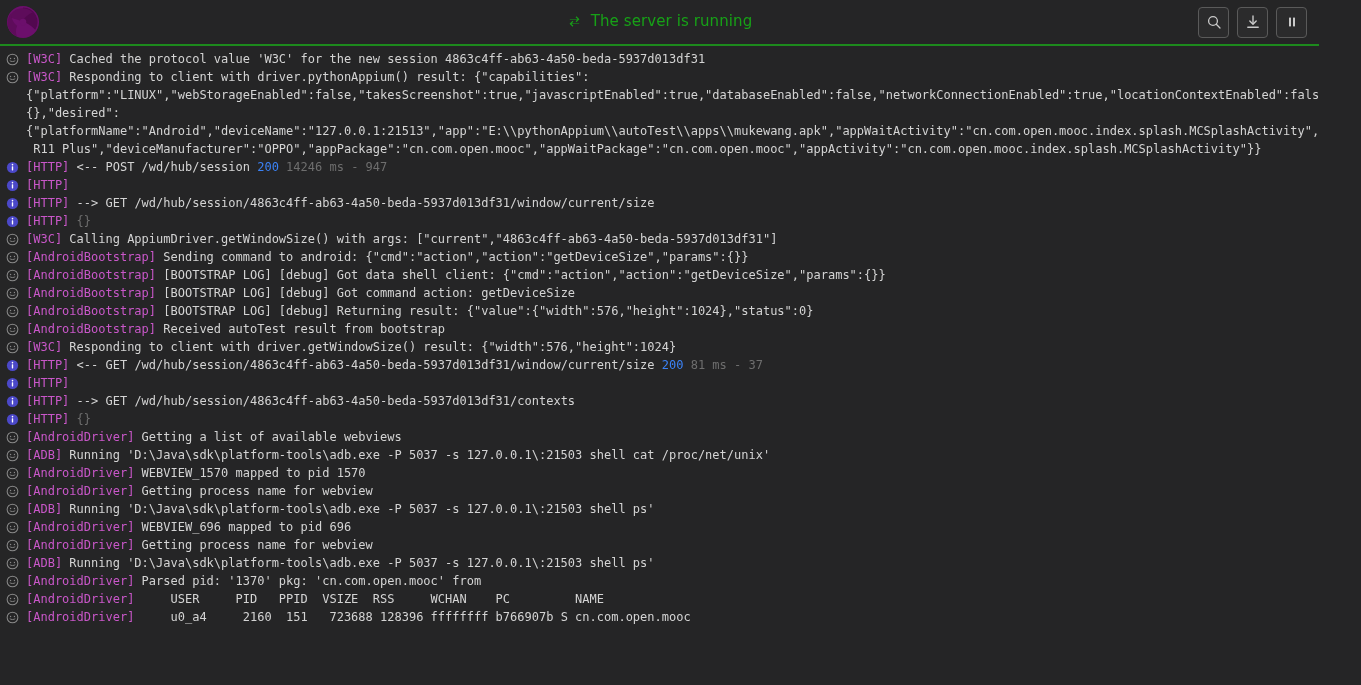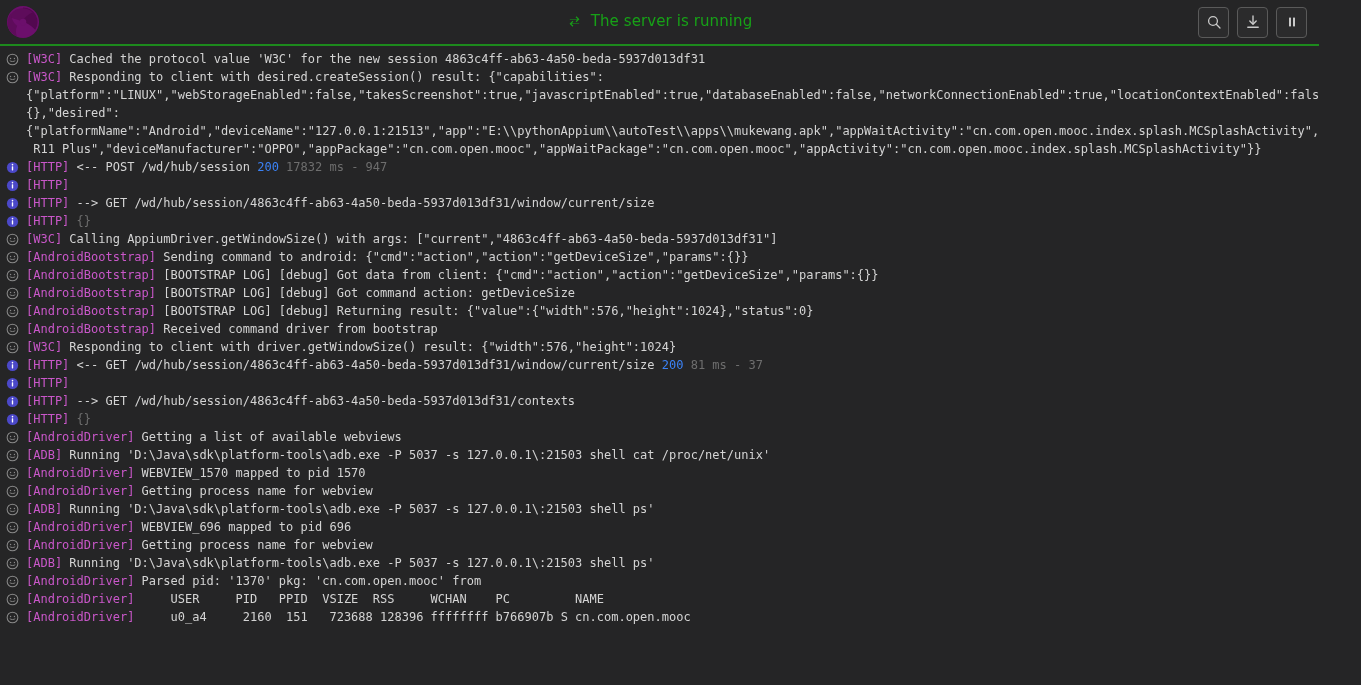--- a/index.html
+++ b/index.html
@@ -177,30 +177,30 @@
             <circle cx="8" cy="8" r="6.6" fill="none" stroke="#8a8a8a" stroke-width="1.25"></circle>
             <circle cx="5.6" cy="6.8" r=".85" fill="#8a8a8a"></circle>
             <circle cx="10.4" cy="6.8" r=".85" fill="#8a8a8a"></circle>
             <path d="M4.9 9.7c.9 1.2 5.3 1.2 6.2 0" fill="none" stroke="#8a8a8a" stroke-width="1.1" stroke-linecap="round"></path>
           </svg></span><span class="body"><span class="tag">[W3C]</span><span class="txt"> Cached the protocol value 'W3C' for the new session 4863c4ff-ab63-4a50-beda-5937d013df31</span></span></div>
       <div class="logline"><span class="gut"><svg width="13" height="13" viewBox="0 0 16 16">
             <circle cx="8" cy="8" r="6.6" fill="none" stroke="#8a8a8a" stroke-width="1.25"></circle>
             <circle cx="5.6" cy="6.8" r=".85" fill="#8a8a8a"></circle>
             <circle cx="10.4" cy="6.8" r=".85" fill="#8a8a8a"></circle>
             <path d="M4.9 9.7c.9 1.2 5.3 1.2 6.2 0" fill="none" stroke="#8a8a8a" stroke-width="1.1" stroke-linecap="round"></path>
-          </svg></span><span class="body"><span class="tag">[W3C]</span><span class="txt"> Responding to client with desired.createSession() result: {"capabilities":</span></span></div>
+          </svg></span><span class="body"><span class="tag">[W3C]</span><span class="txt"> Responding to client with driver.pythonAppium() result: {"capabilities":</span></span></div>
       <div class="logline"><span class="gut"></span><span class="body"><span class="txt">{"platform":"LINUX","webStorageEnabled":false,"takesScreenshot":true,"javascriptEnabled":true,"databaseEnabled":false,"networkConnectionEnabled":true,"locationContextEnabled":false,"warn</span></span></div>
       <div class="logline"><span class="gut"></span><span class="body"><span class="txt">{},"desired":</span></span></div>
       <div class="logline"><span class="gut"></span><span class="body"><span class="txt">{"platformName":"Android","deviceName":"127.0.0.1:21513","app":"E:\\pythonAppium\\autoTest\\apps\\mukewang.apk","appWaitActivity":"cn.com.open.mooc.index.splash.MCSplashActivity","noRese</span></span></div>
       <div class="logline"><span class="gut"></span><span class="body"><span class="txt"> R11 Plus","deviceManufacturer":"OPPO","appPackage":"cn.com.open.mooc","appWaitPackage":"cn.com.open.mooc","appActivity":"cn.com.open.mooc.index.splash.MCSplashActivity"}}</span></span></div>
       <div class="logline"><span class="gut"><svg width="13" height="13" viewBox="0 0 16 16">
             <circle cx="8" cy="8" r="6.9" fill="#4b48c8"></circle>
             <rect x="7.15" y="6.6" width="1.7" height="5" rx=".5" fill="#ffffff"></rect>
             <circle cx="8" cy="4.5" r="1" fill="#ffffff"></circle>
-          </svg></span><span class="body"><span class="tag">[HTTP]</span><span class="txt"> &lt;-- POST /wd/hub/session </span><span class="ok">200</span><span class="dim"> 17832 ms - 947</span></span></div>
+          </svg></span><span class="body"><span class="tag">[HTTP]</span><span class="txt"> &lt;-- POST /wd/hub/session </span><span class="ok">200</span><span class="dim"> 14246 ms - 947</span></span></div>
       <div class="logline"><span class="gut"><svg width="13" height="13" viewBox="0 0 16 16">
             <circle cx="8" cy="8" r="6.9" fill="#4b48c8"></circle>
             <rect x="7.15" y="6.6" width="1.7" height="5" rx=".5" fill="#ffffff"></rect>
             <circle cx="8" cy="4.5" r="1" fill="#ffffff"></circle>
           </svg></span><span class="body"><span class="tag">[HTTP]</span></span></div>
       <div class="logline"><span class="gut"><svg width="13" height="13" viewBox="0 0 16 16">
             <circle cx="8" cy="8" r="6.9" fill="#4b48c8"></circle>
             <rect x="7.15" y="6.6" width="1.7" height="5" rx=".5" fill="#ffffff"></rect>
             <circle cx="8" cy="4.5" r="1" fill="#ffffff"></circle>
           </svg></span><span class="body"><span class="tag">[HTTP]</span><span class="txt"> --&gt; GET /wd/hub/session/4863c4ff-ab63-4a50-beda-5937d013df31/window/current/size</span></span></div>
@@ -219,39 +219,39 @@
             <circle cx="8" cy="8" r="6.6" fill="none" stroke="#8a8a8a" stroke-width="1.25"></circle>
             <circle cx="5.6" cy="6.8" r=".85" fill="#8a8a8a"></circle>
             <circle cx="10.4" cy="6.8" r=".85" fill="#8a8a8a"></circle>
             <path d="M4.9 9.7c.9 1.2 5.3 1.2 6.2 0" fill="none" stroke="#8a8a8a" stroke-width="1.1" stroke-linecap="round"></path>
           </svg></span><span class="body"><span class="tag">[AndroidBootstrap]</span><span class="txt"> Sending command to android: {"cmd":"action","action":"getDeviceSize","params":{}}</span></span></div>
       <div class="logline"><span class="gut"><svg width="13" height="13" viewBox="0 0 16 16">
             <circle cx="8" cy="8" r="6.6" fill="none" stroke="#8a8a8a" stroke-width="1.25"></circle>
             <circle cx="5.6" cy="6.8" r=".85" fill="#8a8a8a"></circle>
             <circle cx="10.4" cy="6.8" r=".85" fill="#8a8a8a"></circle>
             <path d="M4.9 9.7c.9 1.2 5.3 1.2 6.2 0" fill="none" stroke="#8a8a8a" stroke-width="1.1" stroke-linecap="round"></path>
-          </svg></span><span class="body"><span class="tag">[AndroidBootstrap]</span><span class="txt"> [BOOTSTRAP LOG] [debug] Got data from client: {"cmd":"action","action":"getDeviceSize","params":{}}</span></span></div>
+          </svg></span><span class="body"><span class="tag">[AndroidBootstrap]</span><span class="txt"> [BOOTSTRAP LOG] [debug] Got data shell client: {"cmd":"action","action":"getDeviceSize","params":{}}</span></span></div>
       <div class="logline"><span class="gut"><svg width="13" height="13" viewBox="0 0 16 16">
             <circle cx="8" cy="8" r="6.6" fill="none" stroke="#8a8a8a" stroke-width="1.25"></circle>
             <circle cx="5.6" cy="6.8" r=".85" fill="#8a8a8a"></circle>
             <circle cx="10.4" cy="6.8" r=".85" fill="#8a8a8a"></circle>
             <path d="M4.9 9.7c.9 1.2 5.3 1.2 6.2 0" fill="none" stroke="#8a8a8a" stroke-width="1.1" stroke-linecap="round"></path>
           </svg></span><span class="body"><span class="tag">[AndroidBootstrap]</span><span class="txt"> [BOOTSTRAP LOG] [debug] Got command action: getDeviceSize</span></span></div>
       <div class="logline"><span class="gut"><svg width="13" height="13" viewBox="0 0 16 16">
             <circle cx="8" cy="8" r="6.6" fill="none" stroke="#8a8a8a" stroke-width="1.25"></circle>
             <circle cx="5.6" cy="6.8" r=".85" fill="#8a8a8a"></circle>
             <circle cx="10.4" cy="6.8" r=".85" fill="#8a8a8a"></circle>
             <path d="M4.9 9.7c.9 1.2 5.3 1.2 6.2 0" fill="none" stroke="#8a8a8a" stroke-width="1.1" stroke-linecap="round"></path>
           </svg></span><span class="body"><span class="tag">[AndroidBootstrap]</span><span class="txt"> [BOOTSTRAP LOG] [debug] Returning result: {"value":{"width":576,"height":1024},"status":0}</span></span></div>
       <div class="logline"><span class="gut"><svg width="13" height="13" viewBox="0 0 16 16">
             <circle cx="8" cy="8" r="6.6" fill="none" stroke="#8a8a8a" stroke-width="1.25"></circle>
             <circle cx="5.6" cy="6.8" r=".85" fill="#8a8a8a"></circle>
             <circle cx="10.4" cy="6.8" r=".85" fill="#8a8a8a"></circle>
             <path d="M4.9 9.7c.9 1.2 5.3 1.2 6.2 0" fill="none" stroke="#8a8a8a" stroke-width="1.1" stroke-linecap="round"></path>
-          </svg></span><span class="body"><span class="tag">[AndroidBootstrap]</span><span class="txt"> Received command driver from bootstrap</span></span></div>
+          </svg></span><span class="body"><span class="tag">[AndroidBootstrap]</span><span class="txt"> Received autoTest result from bootstrap</span></span></div>
       <div class="logline"><span class="gut"><svg width="13" height="13" viewBox="0 0 16 16">
             <circle cx="8" cy="8" r="6.6" fill="none" stroke="#8a8a8a" stroke-width="1.25"></circle>
             <circle cx="5.6" cy="6.8" r=".85" fill="#8a8a8a"></circle>
             <circle cx="10.4" cy="6.8" r=".85" fill="#8a8a8a"></circle>
             <path d="M4.9 9.7c.9 1.2 5.3 1.2 6.2 0" fill="none" stroke="#8a8a8a" stroke-width="1.1" stroke-linecap="round"></path>
           </svg></span><span class="body"><span class="tag">[W3C]</span><span class="txt"> Responding to client with driver.getWindowSize() result: {"width":576,"height":1024}</span></span></div>
       <div class="logline"><span class="gut"><svg width="13" height="13" viewBox="0 0 16 16">
             <circle cx="8" cy="8" r="6.9" fill="#4b48c8"></circle>
             <rect x="7.15" y="6.6" width="1.7" height="5" rx=".5" fill="#ffffff"></rect>
             <circle cx="8" cy="4.5" r="1" fill="#ffffff"></circle>

